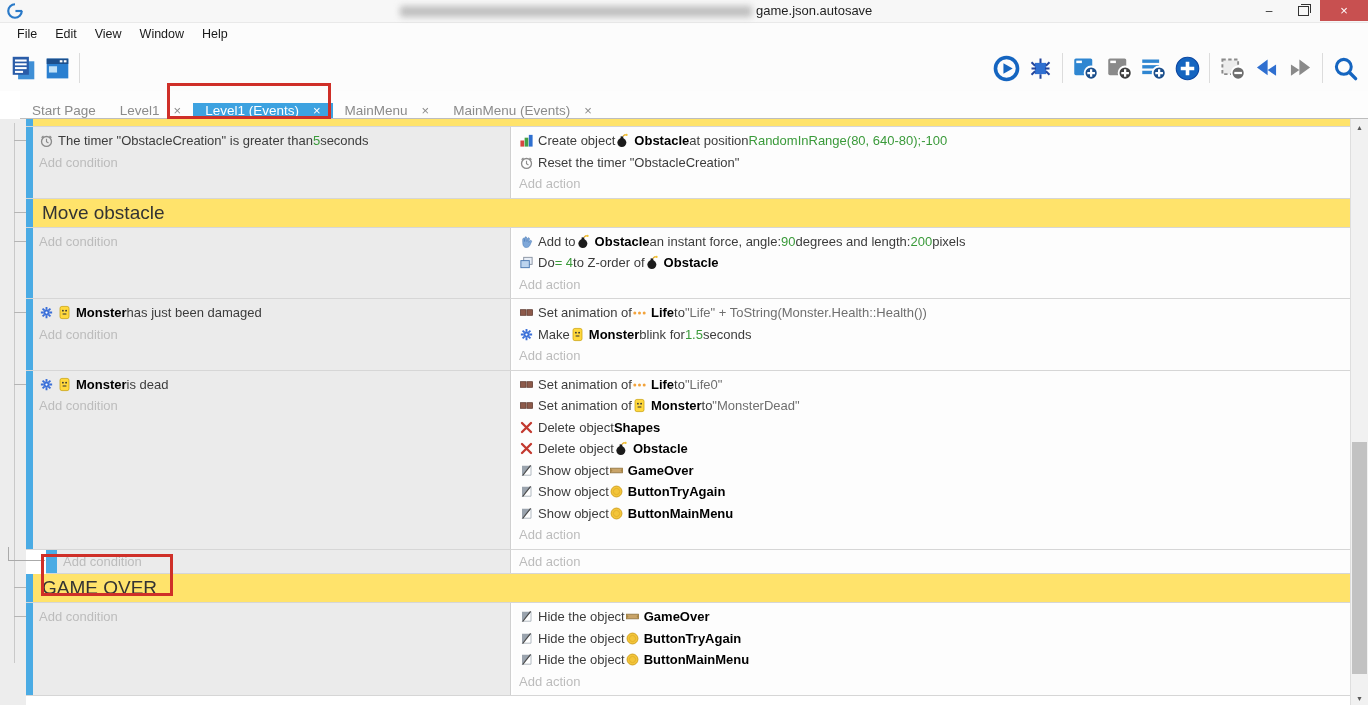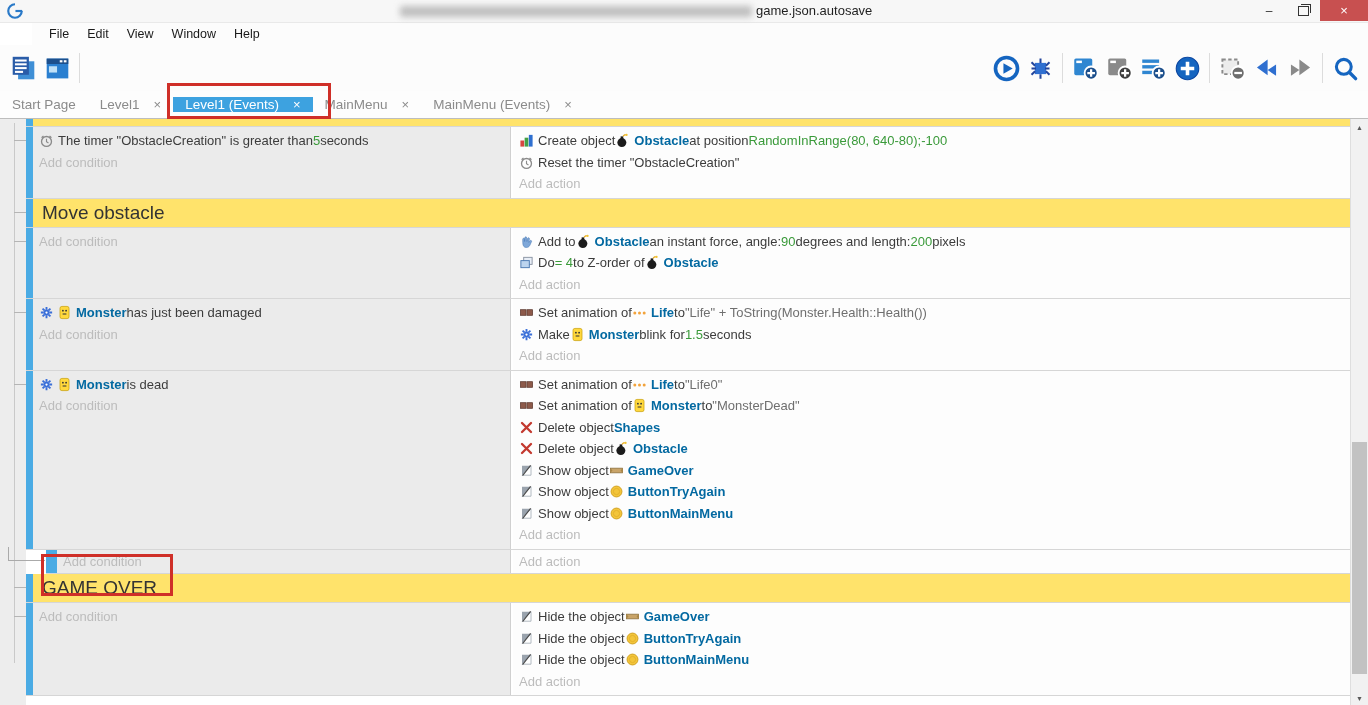--- a/index.html
+++ b/index.html
@@ -12,32 +12,32 @@
   .logo{position:absolute;left:6px;top:2px;width:18px;height:18px;}
   .title-blur{position:absolute;left:400px;top:6px;width:352px;height:11px;background:#bfbfbf;filter:blur(3px);border-radius:2px;}
   .title-text{position:absolute;left:756px;top:3px;font-size:13px;color:#1f1f1f;}
   .win-controls{position:absolute;right:0;top:0;height:21px;display:flex;}
   .win-btn{width:34px;height:21px;display:flex;align-items:center;justify-content:center;color:#333;font-size:12px;}
   .win-btn.close{width:48px;background:#c85050;color:#fff;font-size:13px;}
   .restore-glyph{width:9px;height:8px;border:1px solid #333;position:relative;background:#f7f7f7;}
   .restore-glyph:before{content:'';position:absolute;left:2px;top:-3px;width:9px;height:8px;border:1px solid #333;border-left:none;border-bottom:none;}
 
   
-  .menubar{height:22px;background:#fcfcfc;display:flex;align-items:center;padding-left:8px;margin-left:32px;}
+  .menubar{height:22px;background:#fcfcfc;display:flex;align-items:center;padding-left:8px;}
   .menu-item{font-size:12.5px;color:#1a1a1a;padding:0 9px;height:22px;display:flex;align-items:center;}
 
   
   .toolbar{height:46px;background:#fcfcfc;display:flex;align-items:center;justify-content:space-between;padding:0 6px;}
   .tb-group{display:flex;align-items:center;height:100%;}
   .tb-btn{width:34px;height:34px;display:flex;align-items:center;justify-content:center;}
   .tb-btn svg{width:27px;height:27px;}
   .tb-sep{width:1px;height:30px;background:#dcdcdc;margin:0 5px;}
 
   
-  .tabbar{height:27px;background:#fdfdfd;border-bottom:1px solid #bdbdbd;display:flex;align-items:center;padding-left:0;}
+  .tabbar{height:27px;background:#fdfdfd;border-bottom:1px solid #bdbdbd;display:flex;align-items:flex-end;padding-left:0;margin-left:20px;}
   .tab{display:flex;align-items:center;padding:0 12px;font-size:13.5px;color:#8b8b8b;cursor:default;}
   .tab .tab-close{margin-left:14px;font-size:13px;color:#8b8b8b;}
   .tab.active{background:#3da2e0;color:#fff;}
   .tab.active .tab-close{color:#fff;}
 
   
   .events-wrap{position:relative;width:1368px;height:588px;background:#fff;overflow:hidden;}
   .gutter{position:absolute;left:0;top:0;width:26px;height:100%;background:#ededed;}
   .gutter-vline{position:absolute;left:14px;top:4px;width:1px;height:540px;background:#c9c9c9;}
   .events{position:absolute;left:0;top:0;width:1351px;}
@@ -47,21 +47,21 @@
   .bar{width:7px;background:#4aabe4;flex:none;}
   .row.comment{background:#ffe36b;height:28px;}
   .row.comment.partial{height:7px;}
   .comment-label{font-size:19px;color:#333;display:flex;align-items:center;padding-left:9px;}
   .cell{box-sizing:border-box;padding-top:3px;padding-bottom:3px;}
   .cond{background:#ebebeb;border-right:1px solid #d0d0d0;flex:none;}
   .act{background:#fdfdfd;flex:1;border-left:2px solid #fff;}
   .line{height:21.5px;display:flex;align-items:center;padding-left:6px;font-size:13px;color:#3c3c3c;white-space:nowrap;overflow:hidden;}
   .line .t{display:inline-block;}
   .t.val{color:#3a9a3a;}
-  .t.obj{color:#0369a1;font-weight:bold;}
+  .t.obj{color:#000000;font-weight:bold;}
   .t.str{color:#6f6f6f;}
   .line.placeholder{color:#bcbcbc;}
   .ic{width:15px;height:15px;display:inline-flex;margin-right:4px;flex:none;}
   .ic svg{width:15px;height:15px;}
   .ic+.ic{margin-left:-1px;}
 
   
   .row.sub{margin-left:46px;min-height:22px;}
   .row.sub .bar{width:11px;}
   .row.sub:before{content:'';position:absolute;left:-38px;top:-3px;width:36px;height:13px;

